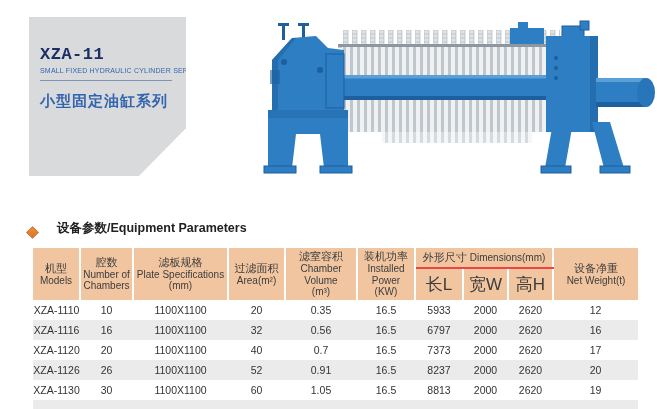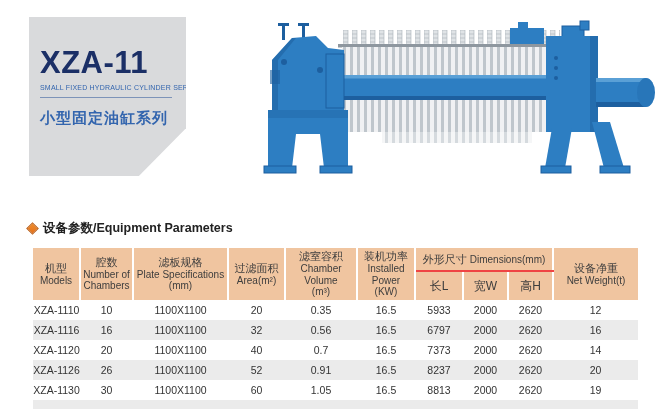--- a/index.html
+++ b/index.html
@@ -7,47 +7,47 @@
   body { font-family:"Liberation Sans","DejaVu Sans",sans-serif; }
   .page { position:relative; width:657px; height:409px; background:#ffffff; overflow:hidden; }
 
   
   .title-card {
     position:absolute; left:29px; top:17px; width:157px; height:159px;
     background:var(--card-bg,#d9dadc);
     clip-path:polygon(0 0,100% 0,100% 70%,70% 100%,0 100%);
     padding:28px 11px 0 11px;
   }
-  .model-title { font-size:31px; font-weight:bold; color:var(--navy,#1b2f66); letter-spacing:.5px; }
+  .model-title { font-size:17px; font-weight:bold; color:var(--navy,#1b2f66); letter-spacing:.5px;font-family:Liberation Mono, monospace; }
   .series-en { margin-top:3px; font-size:7px; color:var(--blue-text,#3365ae); letter-spacing:.2px; white-space:nowrap; }
   .card-divider { margin-top:6px; width:132px; height:1px; background:#7d93b8; }
   .series-zh { margin-top:11px; font-size:15px; font-weight:bold; color:var(--blue-text,#3365ae); letter-spacing:1px; }
 
   
   .machine { position:absolute; left:262px; top:18px; width:396px; height:162px; }
   .machine svg { width:100%; height:100%; display:block; }
 
   
-  .section-title { position:absolute; left:28px; top:220px; display:flex; align-items:center; gap:6px; }
+  .section-title { position:absolute; left:28px; top:220px; display:flex; align-items:flex-end; gap:20px; }
   .diamond { width:9px; height:9px; transform:rotate(45deg); background:linear-gradient(135deg,#f08d2b,var(--diamond,#e2711d)); border:1px solid #b85a12; }
   .section-label { font-size:12.5px; color:#222; font-weight:600; }
 
   
   table.params { position:absolute; left:33px; top:248px; width:605px; border-collapse:collapse; table-layout:fixed; }
   table.params th {
     background:var(--header-bg,#f0c5a0); color:#3d3d3d; font-weight:normal;
     text-align:center; vertical-align:middle; padding:2px 1px;
     border-right:2px solid #fff;
   }
   table.params th.last { border-right:none; }
   table.params th .zh { display:block; font-size:11px; line-height:1.2; }
   table.params th .en { display:block; font-size:10px; line-height:1.15; }
   table.params th .inline { display:inline; }
   table.params th.dim-group { border-bottom:2px solid #ef4444; height:18px; font-size:11px; }
-  table.params tr.sub-row th { height:17px; font-size:12px; }
+  table.params tr.sub-row th { height:17px; font-size:17px; }
   table.params td {
     height:20px; text-align:center; vertical-align:middle;
     font-size:10.5px; color:#333;
   }
   table.params tbody tr:nth-child(even) { background:var(--row-alt,#ebebeb); }
   .table-bottom-strip { position:absolute; left:33px; top:400px; width:605px; height:9px; background:var(--row-alt,#ebebeb); }
 </style>
 </head>
 <body>
 
@@ -225,21 +225,21 @@
         <tr>
           <td>XZA-1120</td>
           <td>20</td>
           <td>1100X1100</td>
           <td>40</td>
           <td>0.7</td>
           <td>16.5</td>
           <td>7373</td>
           <td>2000</td>
           <td>2620</td>
-          <td>14</td>
+          <td>17</td>
         </tr>
         <tr>
           <td>XZA-1126</td>
           <td>26</td>
           <td>1100X1100</td>
           <td>52</td>
           <td>0.91</td>
           <td>16.5</td>
           <td>8237</td>
           <td>2000</td>

